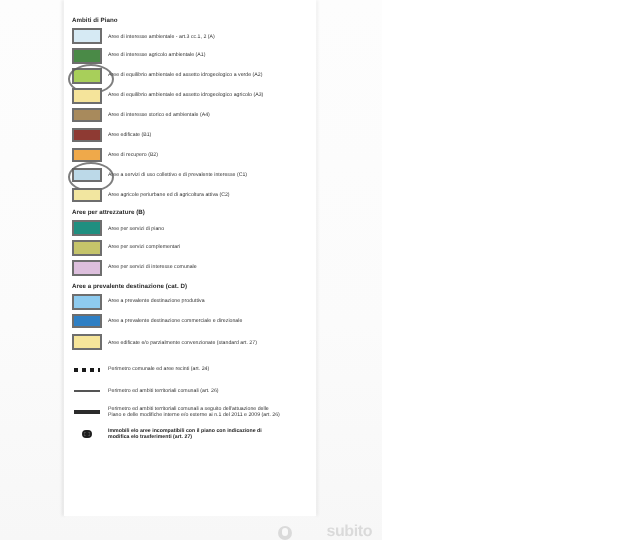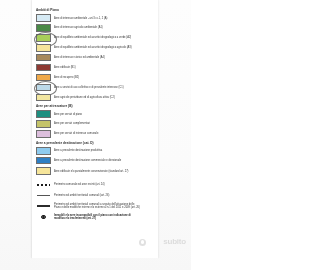--- a/index.html
+++ b/index.html
@@ -98,21 +98,21 @@
     content:"";position:absolute;
     left:50%;top:50%;width:2.1px;height:2.1px;
     margin:-1.05px 0 0 -1.05px;
     border-radius:50%;background:#1f1f1f;
   }
   .lbl.bold{font-weight:bold;color:#1c1c1c;}
 
   
   #wm{
     position:absolute;
-    right:5px;bottom:24px;
+    right:5px;bottom:0;
     display:flex;align-items:center;gap:17px;
     opacity:.30;
     pointer-events:none;
   }
   #wm .wm-o{
     width:7px;height:7px;border-radius:50%;
     background:#9a9a9a;
     position:relative;flex:none;
   }
   #wm .wm-o:after{

